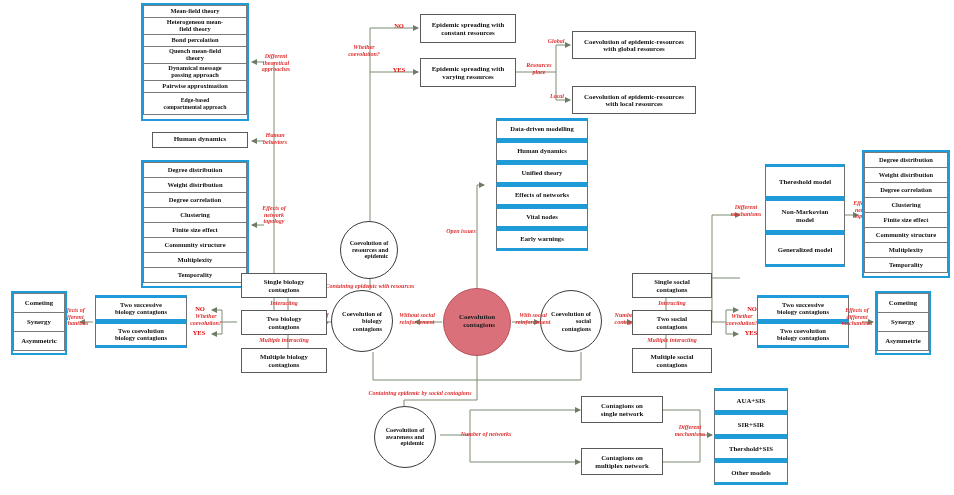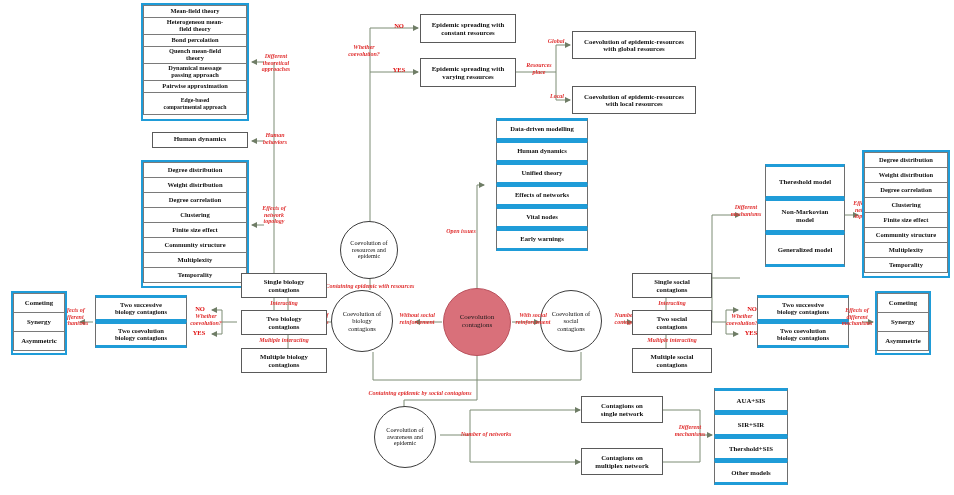--- a/index.html
+++ b/index.html
@@ -22,21 +22,21 @@
   
   .tgroup{position:absolute;box-sizing:border-box;border:2px solid #1f9cd8;background:#fff;}
   .tgroup .row{box-sizing:border-box;border:1px solid #7a7a7a;background:#fff;
        display:flex;align-items:center;justify-content:center;text-align:center;
        font-weight:bold;color:#111;line-height:1.05;margin:-1px 0 0 0;}
   .tgroup .row:first-child{margin-top:0;}
 
   
   .circ{position:absolute;box-sizing:border-box;border:1px solid #3b3b3b;
         border-radius:50%;background:#fff;display:flex;align-items:center;
-        justify-content:center;text-align:center;font-weight:normal;color:#111;
+        justify-content:center;text-align:right;font-weight:bold;color:#111;
         line-height:1.12;padding:2px;}
   .circ.hub{background:#d9707a;border:1px solid #b9515c;color:#1a1a1a;}
 
   
   .elab{position:absolute;color:#e03030;font-style:italic;font-weight:bold;
         text-align:center;line-height:1.1;white-space:pre-line;}
   .elab.nb{font-style:normal;color:#e01010;}
 
   svg.wires{position:absolute;left:0;top:0;width:954px;height:495px;
             pointer-events:none;}

